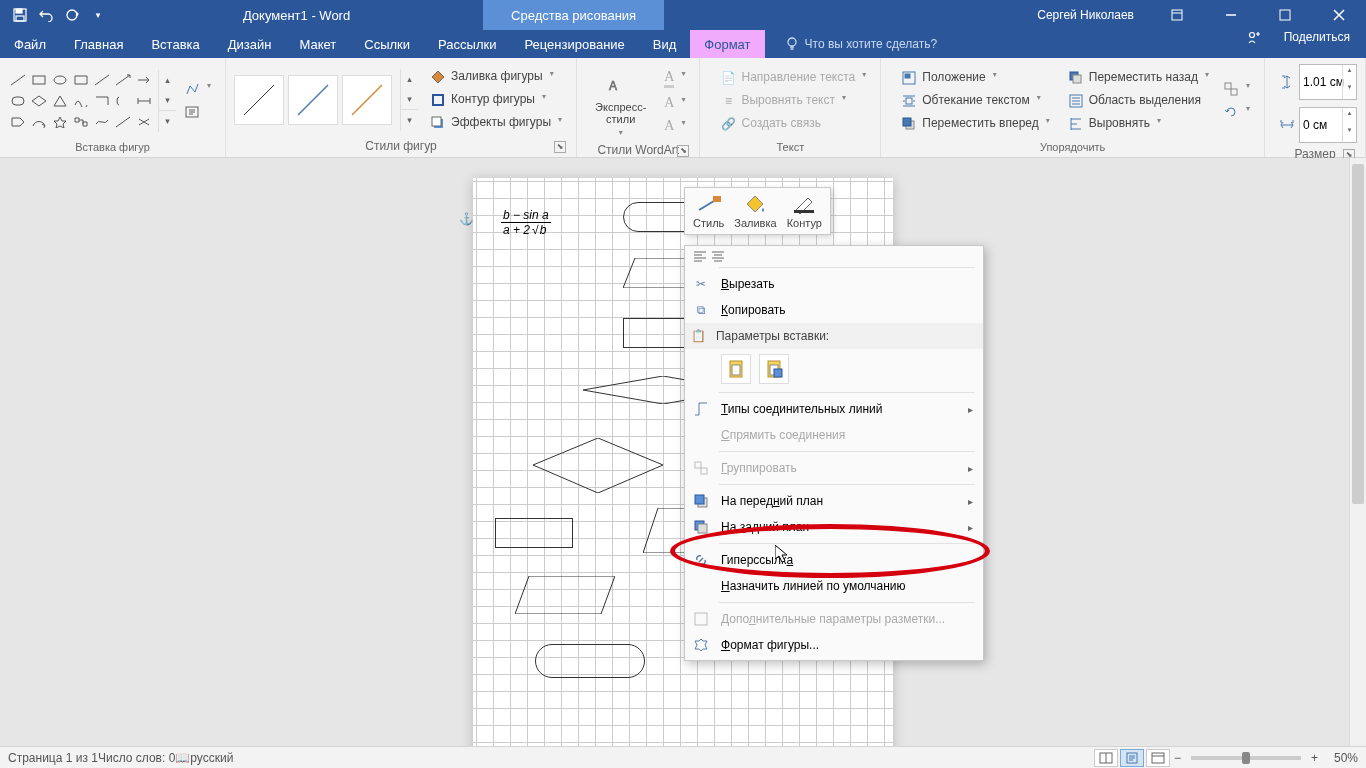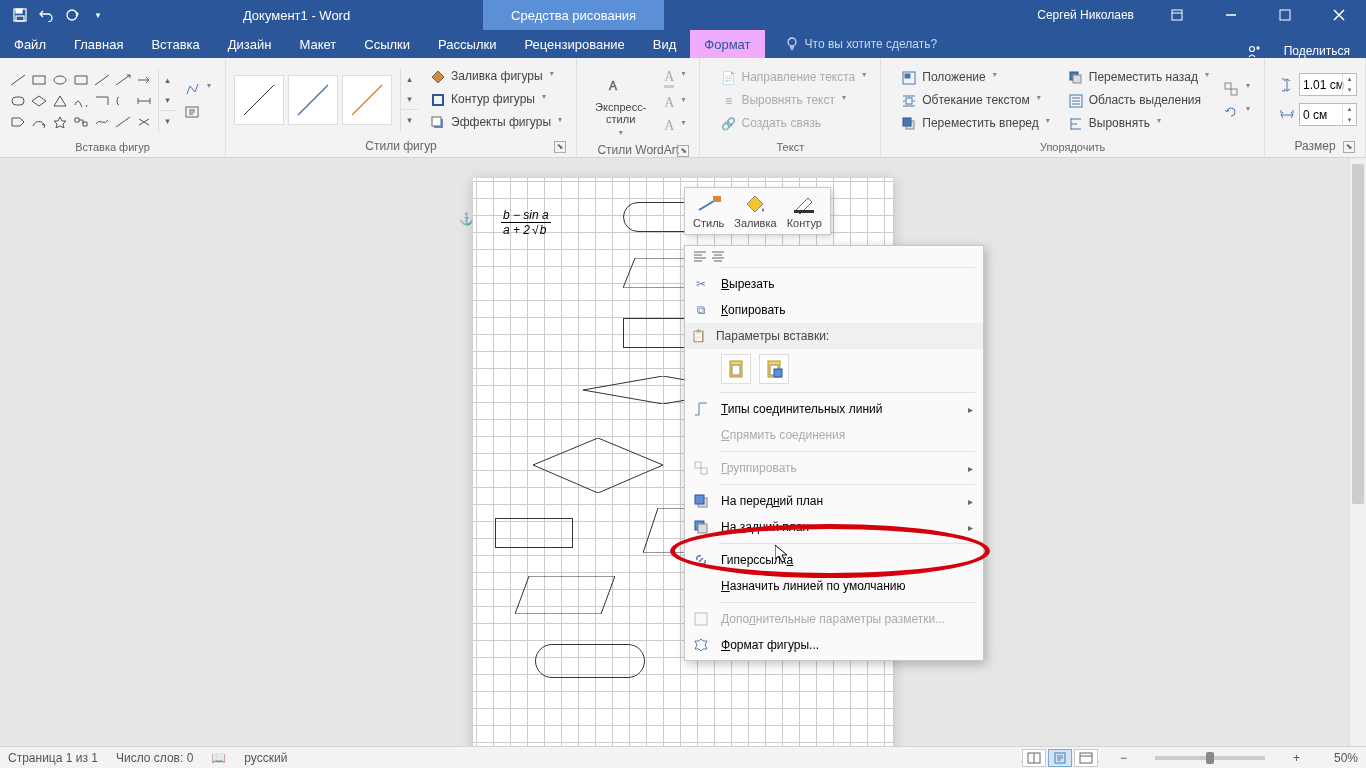--- a/index.html
+++ b/index.html
@@ -11,21 +11,21 @@
 .ctx-tab{background:#5b8fd6;height:30px;display:flex;align-items:center;padding:0 28px;font-size:13px;color:#fff}
 .title-right{display:flex;align-items:center;gap:8px;padding-right:4px}
 .user-name{font-size:12px;color:#fff;margin-right:12px}
 .win-btn{width:46px;height:30px;display:flex;align-items:center;justify-content:center;color:#fff;cursor:pointer}
 .win-btn svg{width:12px;height:12px}
 .menubar{height:28px;background:#2b579a;display:flex;align-items:stretch;color:#fff}
 .menu-item{padding:0 14px;display:flex;align-items:center;font-size:13px;cursor:pointer}
 .menu-item.active{background:#f0abfc;color:#2b579a}
 .tell-me{flex:1;display:flex;align-items:center;padding-left:20px;color:#c8d8ef;gap:6px}
 .tell-me svg{width:14px;height:14px}
-.share{display:flex;align-items:flex-end;padding:0 16px;gap:23px}
+.share{display:flex;align-items:flex-start;padding:0 16px;gap:23px}
 .ribbon{height:100px;background:#f3f3f3;border-bottom:1px solid #d4d4d4;display:flex}
 .ribbon-group{border-right:1px solid #e1e1e1;display:flex;flex-direction:column;padding:4px 8px 0}
 .ribbon-group-body{flex:1;display:flex;align-items:center}
 .ribbon-group-label{text-align:center;font-size:11px;color:#666;padding:2px 0 4px;position:relative}
 .group-launcher{position:absolute;right:2px;bottom:4px;width:12px;height:12px;border:1px solid #aaa;font-size:8px;line-height:10px;text-align:center;color:#666;cursor:pointer}
 .shapes-gallery{display:flex;align-items:center}
 .shapes-grid{display:grid;grid-template-columns:repeat(7,20px);grid-template-rows:repeat(3,20px);gap:1px}
 .shape-cell{width:20px;height:20px;display:flex;align-items:center;justify-content:center;cursor:pointer}
 .shape-cell svg{stroke:#555;fill:none;stroke-width:1}
 .gallery-more{width:18px;height:62px;border-left:1px solid #ddd;margin-left:4px;display:flex;flex-direction:column}
@@ -35,21 +35,21 @@
 .style-thumb svg{width:40px;height:40px}
 .ribbon-vstack{display:flex;flex-direction:column;gap:3px;justify-content:center;margin-left:6px}
 .ribbon-btn{display:flex;align-items:flex-start;gap:5px;padding:2px 6px;font-size:12px;color:#444;cursor:pointer;white-space:nowrap}
 .ribbon-btn.disabled{color:#aaa}
 .ribbon-btn .dd{font-size:8px;margin-left:2px;color:#888}
 .ribbon-icon{width:16px;height:16px;display:flex;align-items:center;justify-content:center}
 .big-btn{display:flex;flex-direction:column;align-items:center;padding:4px 8px;cursor:pointer;text-align:center;gap:3px}
 .big-btn .icon{width:32px;height:32px}
 .big-btn .lbl{font-size:11px;color:#444;line-height:12px}
 .size-row{display:flex;align-items:center;gap:4px;margin:2px 0}
-.size-row .spin{width:58px;height:23px;border:1px solid #bbb;background:#fff;display:flex;align-items:center;padding:0 3px;font-size:11px;position:relative}
+.size-row .spin{width:58px;height:36px;border:1px solid #bbb;background:#fff;display:flex;align-items:center;padding:0 3px;font-size:11px;position:relative}
 .size-row .spin .arrows{position:absolute;right:0;top:0;width:14px;height:100%;border-left:1px solid #ddd;display:flex;flex-direction:column}
 .size-row .spin .arrows div{flex:1;font-size:7px;text-align:center;line-height:9px;color:#666;cursor:pointer}
 .workspace{position:absolute;left:0;right:0;top:158px;bottom:22px;background:#e6e6e6;display:flex;justify-content:center;overflow:hidden}
 .page{width:420px;height:594px;background:#fff;margin-top:20px;box-shadow:0 2px 12px rgba(0,0,0,.2);position:relative}
 .page.grid-bg{background-image:linear-gradient(#ccc 1px,transparent 1px),linear-gradient(90deg,#ccc 1px,transparent 1px);background-size:17px 17px;background-position:20px 20px}
 .anchor{position:absolute;left:-14px;top:34px;color:#5b8fd6}
 .shape-on-page{position:absolute;border:1px solid #333}
 .minitoolbar{position:absolute;left:684px;top:187px;background:#fafafa;border:1px solid #c8c8c8;box-shadow:2px 2px 6px rgba(0,0,0,.18);display:flex;padding:5px 8px;gap:10px}
 .mini-btn{display:flex;flex-direction:column;align-items:center;gap:2px;cursor:pointer}
 .mini-btn .icon{width:28px;height:22px;display:flex;align-items:center;justify-content:center}
@@ -61,21 +61,21 @@
 .ctx-row .txt{flex:1;font-size:12px}
 .ctx-row .arrow{font-size:10px;color:#666}
 .ctx-sep{height:1px;background:#e2e2e2;margin:3px 8px 3px 34px}
 .ctx-header{height:26px;display:flex;align-items:center;padding:0 10px 0 6px;gap:10px;font-size:12px;color:#444;background:#f0f0f0}
 .paste-opts{height:40px;display:flex;align-items:center;padding-left:36px;gap:8px}
 .paste-opt{width:30px;height:30px;border:1px solid #ddd;background:#fff;display:flex;align-items:center;justify-content:center;cursor:pointer}
 .highlight-ellipse{position:absolute;left:670px;top:524px;width:320px;height:54px;border:5px solid #d4000e;border-radius:50%;pointer-events:none}
 .cursor-arrow{position:absolute;left:775px;top:545px;pointer-events:none}
 .vscroll{position:absolute;right:0;top:158px;bottom:22px;width:17px;background:#f0f0f0;border-left:1px solid #ddd}
 .vscroll .thumb{position:absolute;left:2px;right:2px;top:6px;height:340px;background:#cdcdcd;border-radius:2px}
-.statusbar{position:absolute;left:0;right:0;bottom:0;height:22px;background:#f3f3f3;border-top:1px solid #d4d4d4;display:flex;align-items:center;padding:0 8px;font-size:11px;color:#555;gap:18px}
+.statusbar{position:absolute;left:0;right:0;bottom:0;height:22px;background:#f3f3f3;border-top:1px solid #d4d4d4;display:flex;align-items:center;padding:0 8px;font-size:11px;color:#555;}
 .statusbar .spacer{flex:1}
 .view-btns{display:flex;gap:2px}
 .view-btn{width:24px;height:18px;border:1px solid #ccc;background:#fff;cursor:pointer;display:flex;align-items:center;justify-content:center}
 .view-btn.active{background:#d5e4f5;border-color:#7aa8d8}
 .zoom-slider{width:110px;height:4px;background:#ccc;position:relative;margin:0 6px}
 .zoom-slider .tick{position:absolute;left:50%;top:-3px;width:1px;height:10px;background:#888}
 .zoom-slider .knob{position:absolute;left:50%;top:-4px;width:8px;height:12px;background:#888;border-radius:2px;transform:translateX(-50%)}
 u{text-decoration:underline}
 </style>
 </head>

